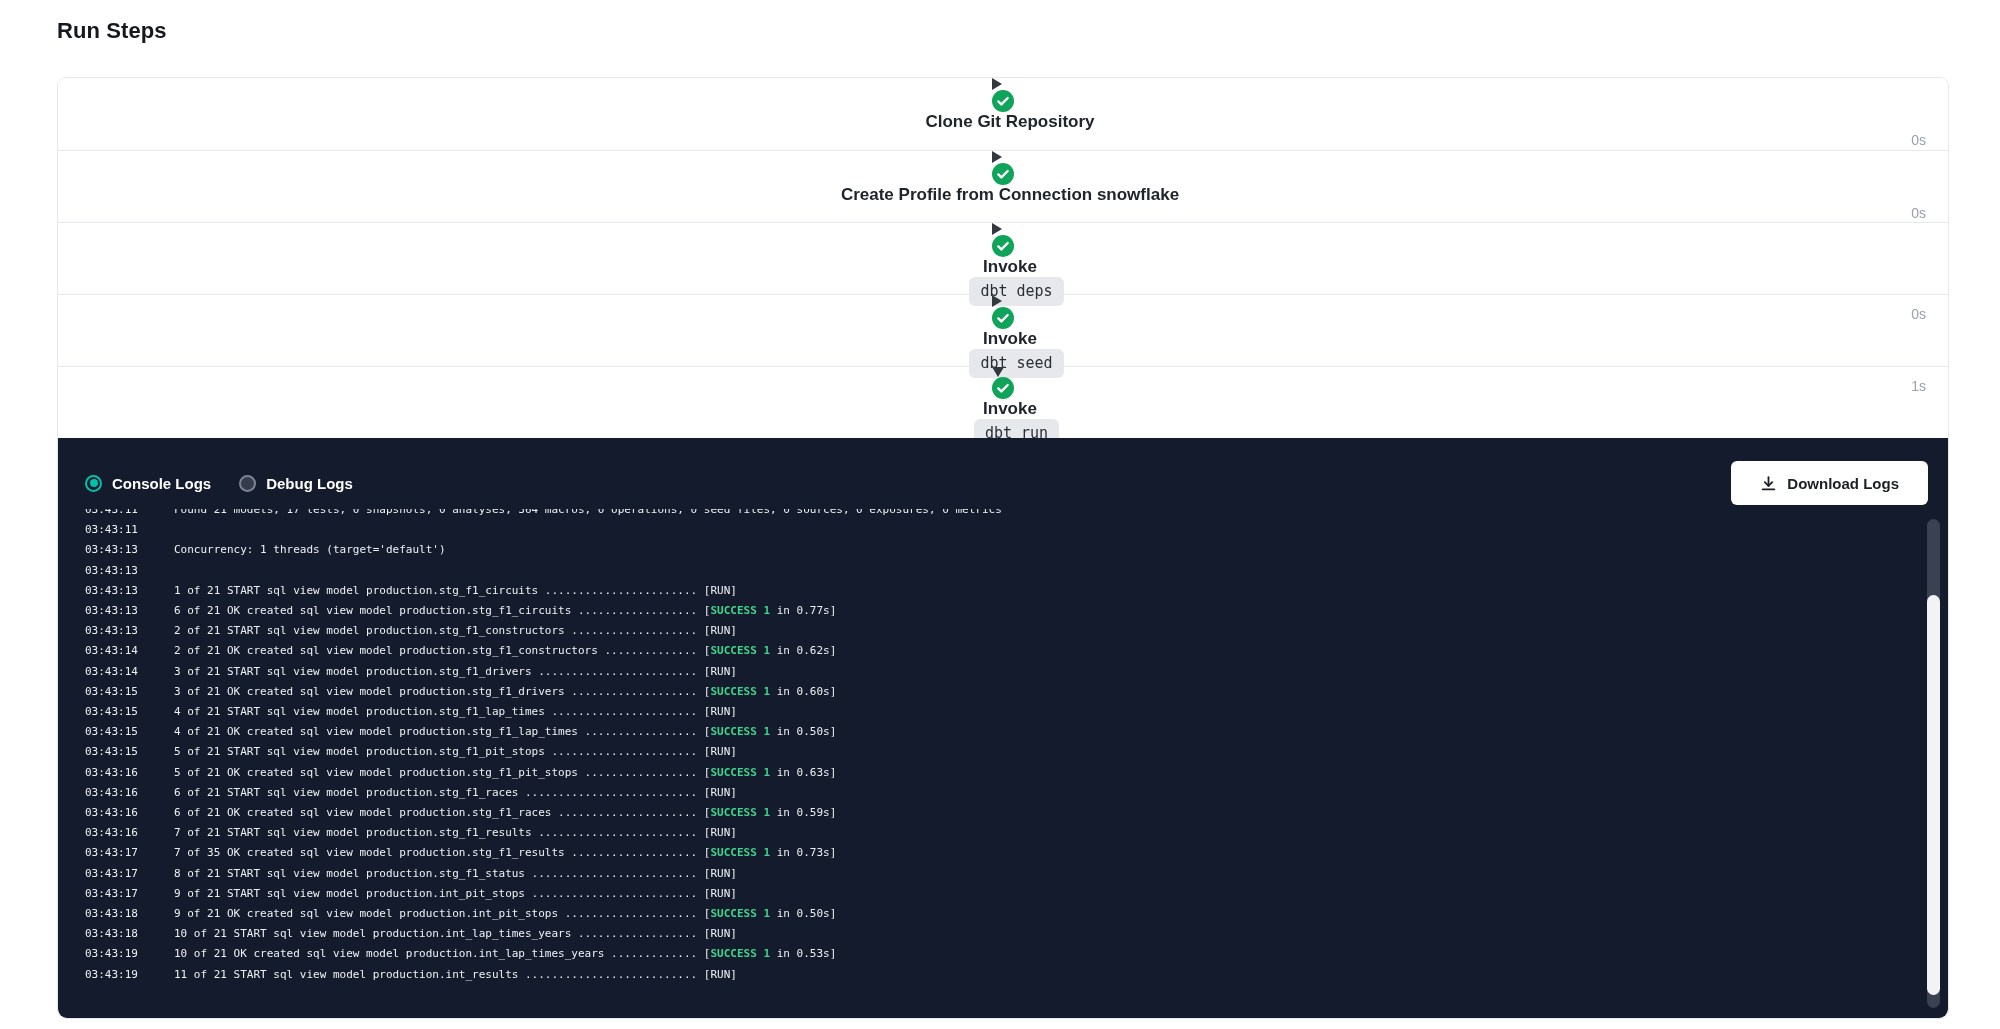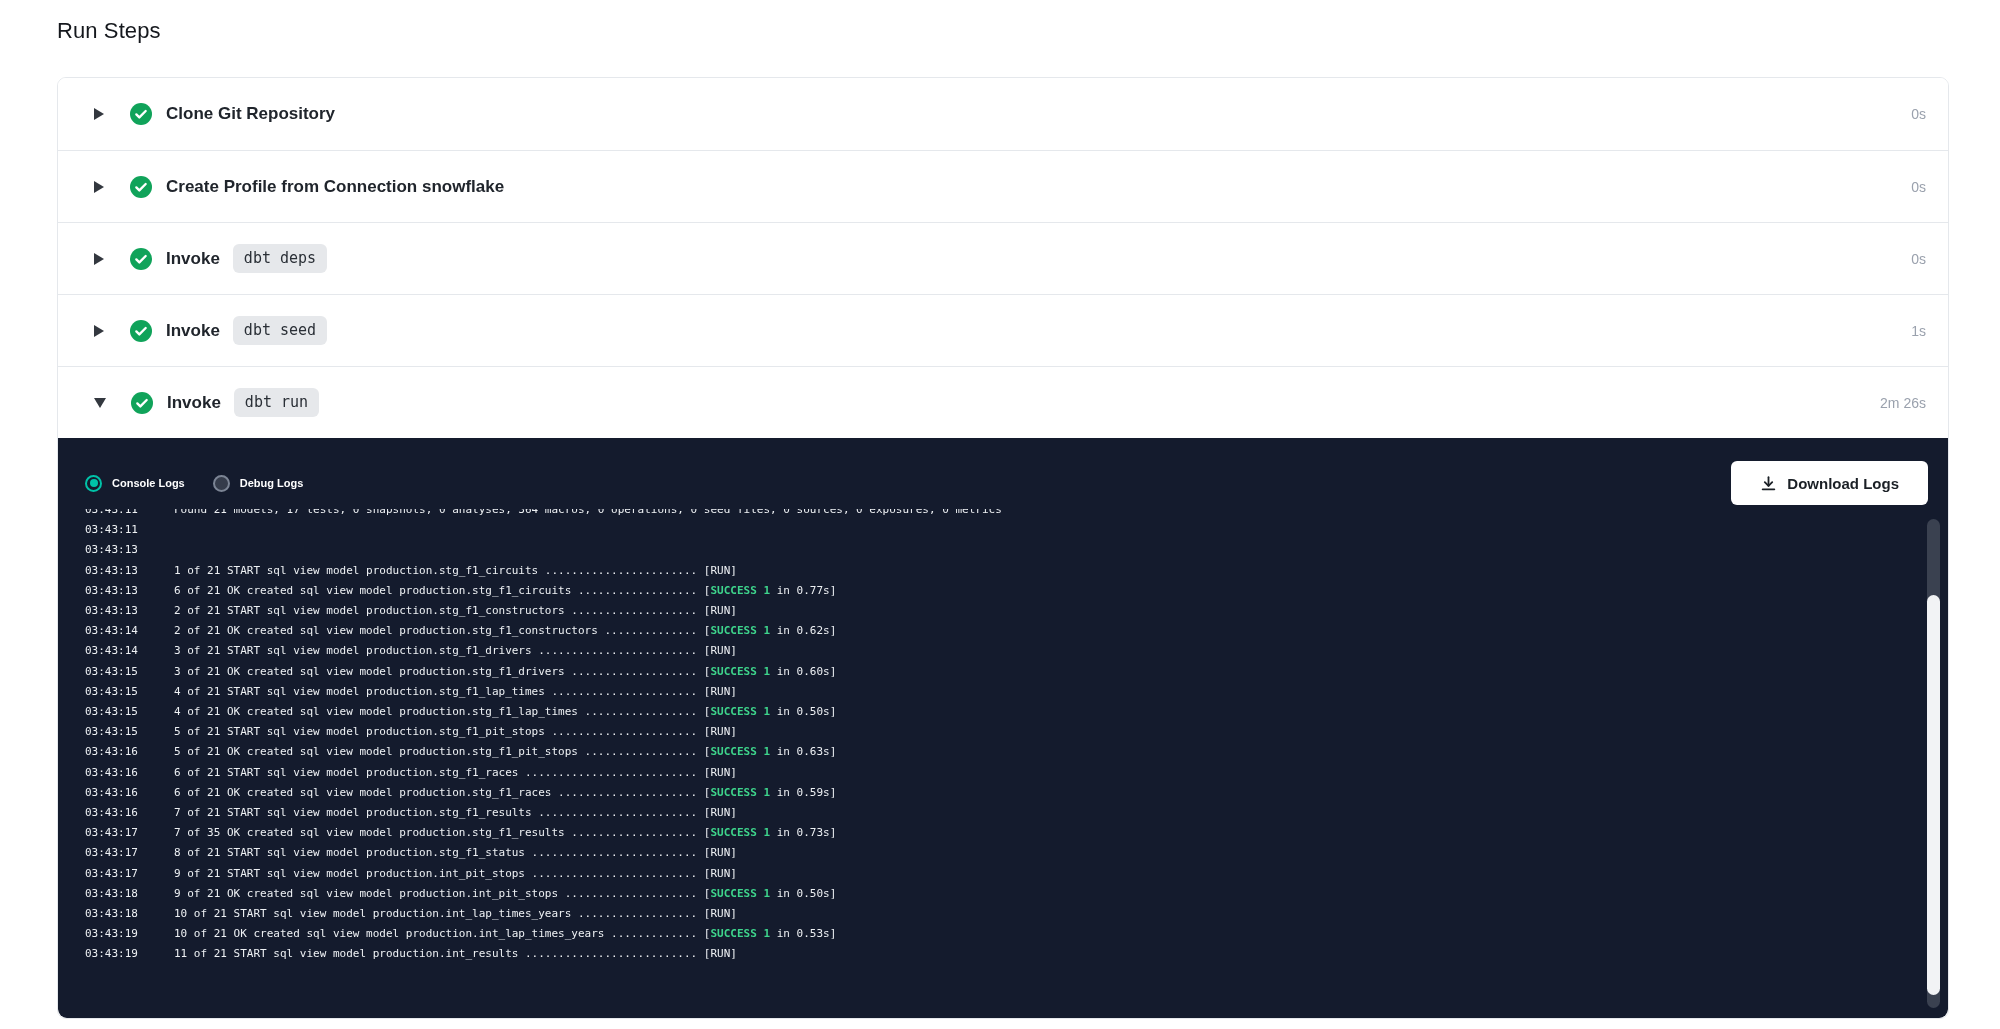--- a/index.html
+++ b/index.html
@@ -7,39 +7,40 @@
     margin: 0; padding: 0;
     width: 2000px; height: 1029px;
     background: #ffffff;
     overflow: hidden;
     font-family: "Liberation Sans", sans-serif;
     color: var(--text-dark, #20252c);
   }
   .page { padding: 18px 0 0 57px; }
 
   h1.page-title {
-    font-size: 22px; font-weight: 400; margin: 0 0 33px 0; color: #15181d;
+    font-size: 22px; font-weight: 700; margin: 0 0 33px 0; color: #15181d;
     letter-spacing: 0.1px;
   }
 
   .steps-container {
     width: 1892px;
     border: 1px solid var(--border, #e5e8ec);
     border-radius: 9px;
     background: #ffffff;
     overflow: hidden;
   }
 
   .step-row {
     display: flex; align-items: center;
     height: 72px;
     padding: 0 22px 0 36px;
     border-top: 1px solid var(--border, #e5e8ec);
     background: #fff;
     cursor: pointer;
+    flex-direction: column;
   }
   .step-row:first-child { border-top: none; }
 
   .caret { width: 12px; height: 0; margin-right: 24px; flex: 0 0 auto; }
   .caret.right {
     width: 0;
     border-top: 6.5px solid transparent;
     border-bottom: 6.5px solid transparent;
     border-left: 10px solid #33383f;
     margin-right: 26px;
@@ -86,21 +87,21 @@
   .radio {
     width: 17px; height: 17px; border-radius: 50%;
     display: inline-block; position: relative; flex: 0 0 auto;
   }
   .radio.selected { border: 2px solid var(--accent, #00c2a8); }
   .radio.selected::after {
     content: ""; position: absolute; inset: 2.5px;
     border-radius: 50%; background: var(--accent, #00c2a8);
   }
   .radio.unselected { border: 2px solid #7b8494; background: #353c4b; }
-  .radio-label { margin-left: 10px; color: #ffffff; font-size: 11px; font-weight: 700; }
+  .radio-label { margin-left: 10px; color: #ffffff; font-size: 15px; font-weight: 700; }
 
   .download-btn {
     margin-left: auto;
     display: inline-flex; align-items: center; gap: 10px;
     background: #ffffff; color: #1b2026;
     border: none; border-radius: 6px;
     height: 44px; padding: 0 29px;
     font-family: "Liberation Sans", sans-serif;
     font-size: 15px; font-weight: 600;
     cursor: pointer;
@@ -222,20 +223,21 @@
               <path d="M2.5 13.5h11"></path>
           </svg>
           <span>Download Logs</span>
         </button>
       </div>
 
       <div class="log-area">
         <div class="log-lines">
             <div class="log-line"><span class="log-time">03:43:11</span><span class="log-msg"><span>Found 21 models, 17 tests, 0 snapshots, 0 analyses, 364 macros, 0 operations, 0 seed files, 0 sources, 0 exposures, 0 metrics</span></span></div>
             <div class="log-line"><span class="log-time">03:43:11</span><span class="log-msg"></span></div>
+            <div class="log-line"><span class="log-time">03:43:13</span><span class="log-msg"><span>Concurrency: 1 threads (target='default')</span></span></div>
             <div class="log-line"><span class="log-time">03:43:13</span><span class="log-msg"></span></div>
             <div class="log-line"><span class="log-time">03:43:13</span><span class="log-msg"><span>1 of 21 START sql view model production.stg_f1_circuits ....................... [RUN]</span></span></div>
             <div class="log-line"><span class="log-time">03:43:13</span><span class="log-msg"><span>6 of 21 OK created sql view model production.stg_f1_circuits .................. [</span><span class="seg-success">SUCCESS 1</span><span> in 0.77s]</span></span></div>
             <div class="log-line"><span class="log-time">03:43:13</span><span class="log-msg"><span>2 of 21 START sql view model production.stg_f1_constructors ................... [RUN]</span></span></div>
             <div class="log-line"><span class="log-time">03:43:14</span><span class="log-msg"><span>2 of 21 OK created sql view model production.stg_f1_constructors .............. [</span><span class="seg-success">SUCCESS 1</span><span> in 0.62s]</span></span></div>
             <div class="log-line"><span class="log-time">03:43:14</span><span class="log-msg"><span>3 of 21 START sql view model production.stg_f1_drivers ........................ [RUN]</span></span></div>
             <div class="log-line"><span class="log-time">03:43:15</span><span class="log-msg"><span>3 of 21 OK created sql view model production.stg_f1_drivers ................... [</span><span class="seg-success">SUCCESS 1</span><span> in 0.60s]</span></span></div>
             <div class="log-line"><span class="log-time">03:43:15</span><span class="log-msg"><span>4 of 21 START sql view model production.stg_f1_lap_times ...................... [RUN]</span></span></div>
             <div class="log-line"><span class="log-time">03:43:15</span><span class="log-msg"><span>4 of 21 OK created sql view model production.stg_f1_lap_times ................. [</span><span class="seg-success">SUCCESS 1</span><span> in 0.50s]</span></span></div>
             <div class="log-line"><span class="log-time">03:43:15</span><span class="log-msg"><span>5 of 21 START sql view model production.stg_f1_pit_stops ...................... [RUN]</span></span></div>

